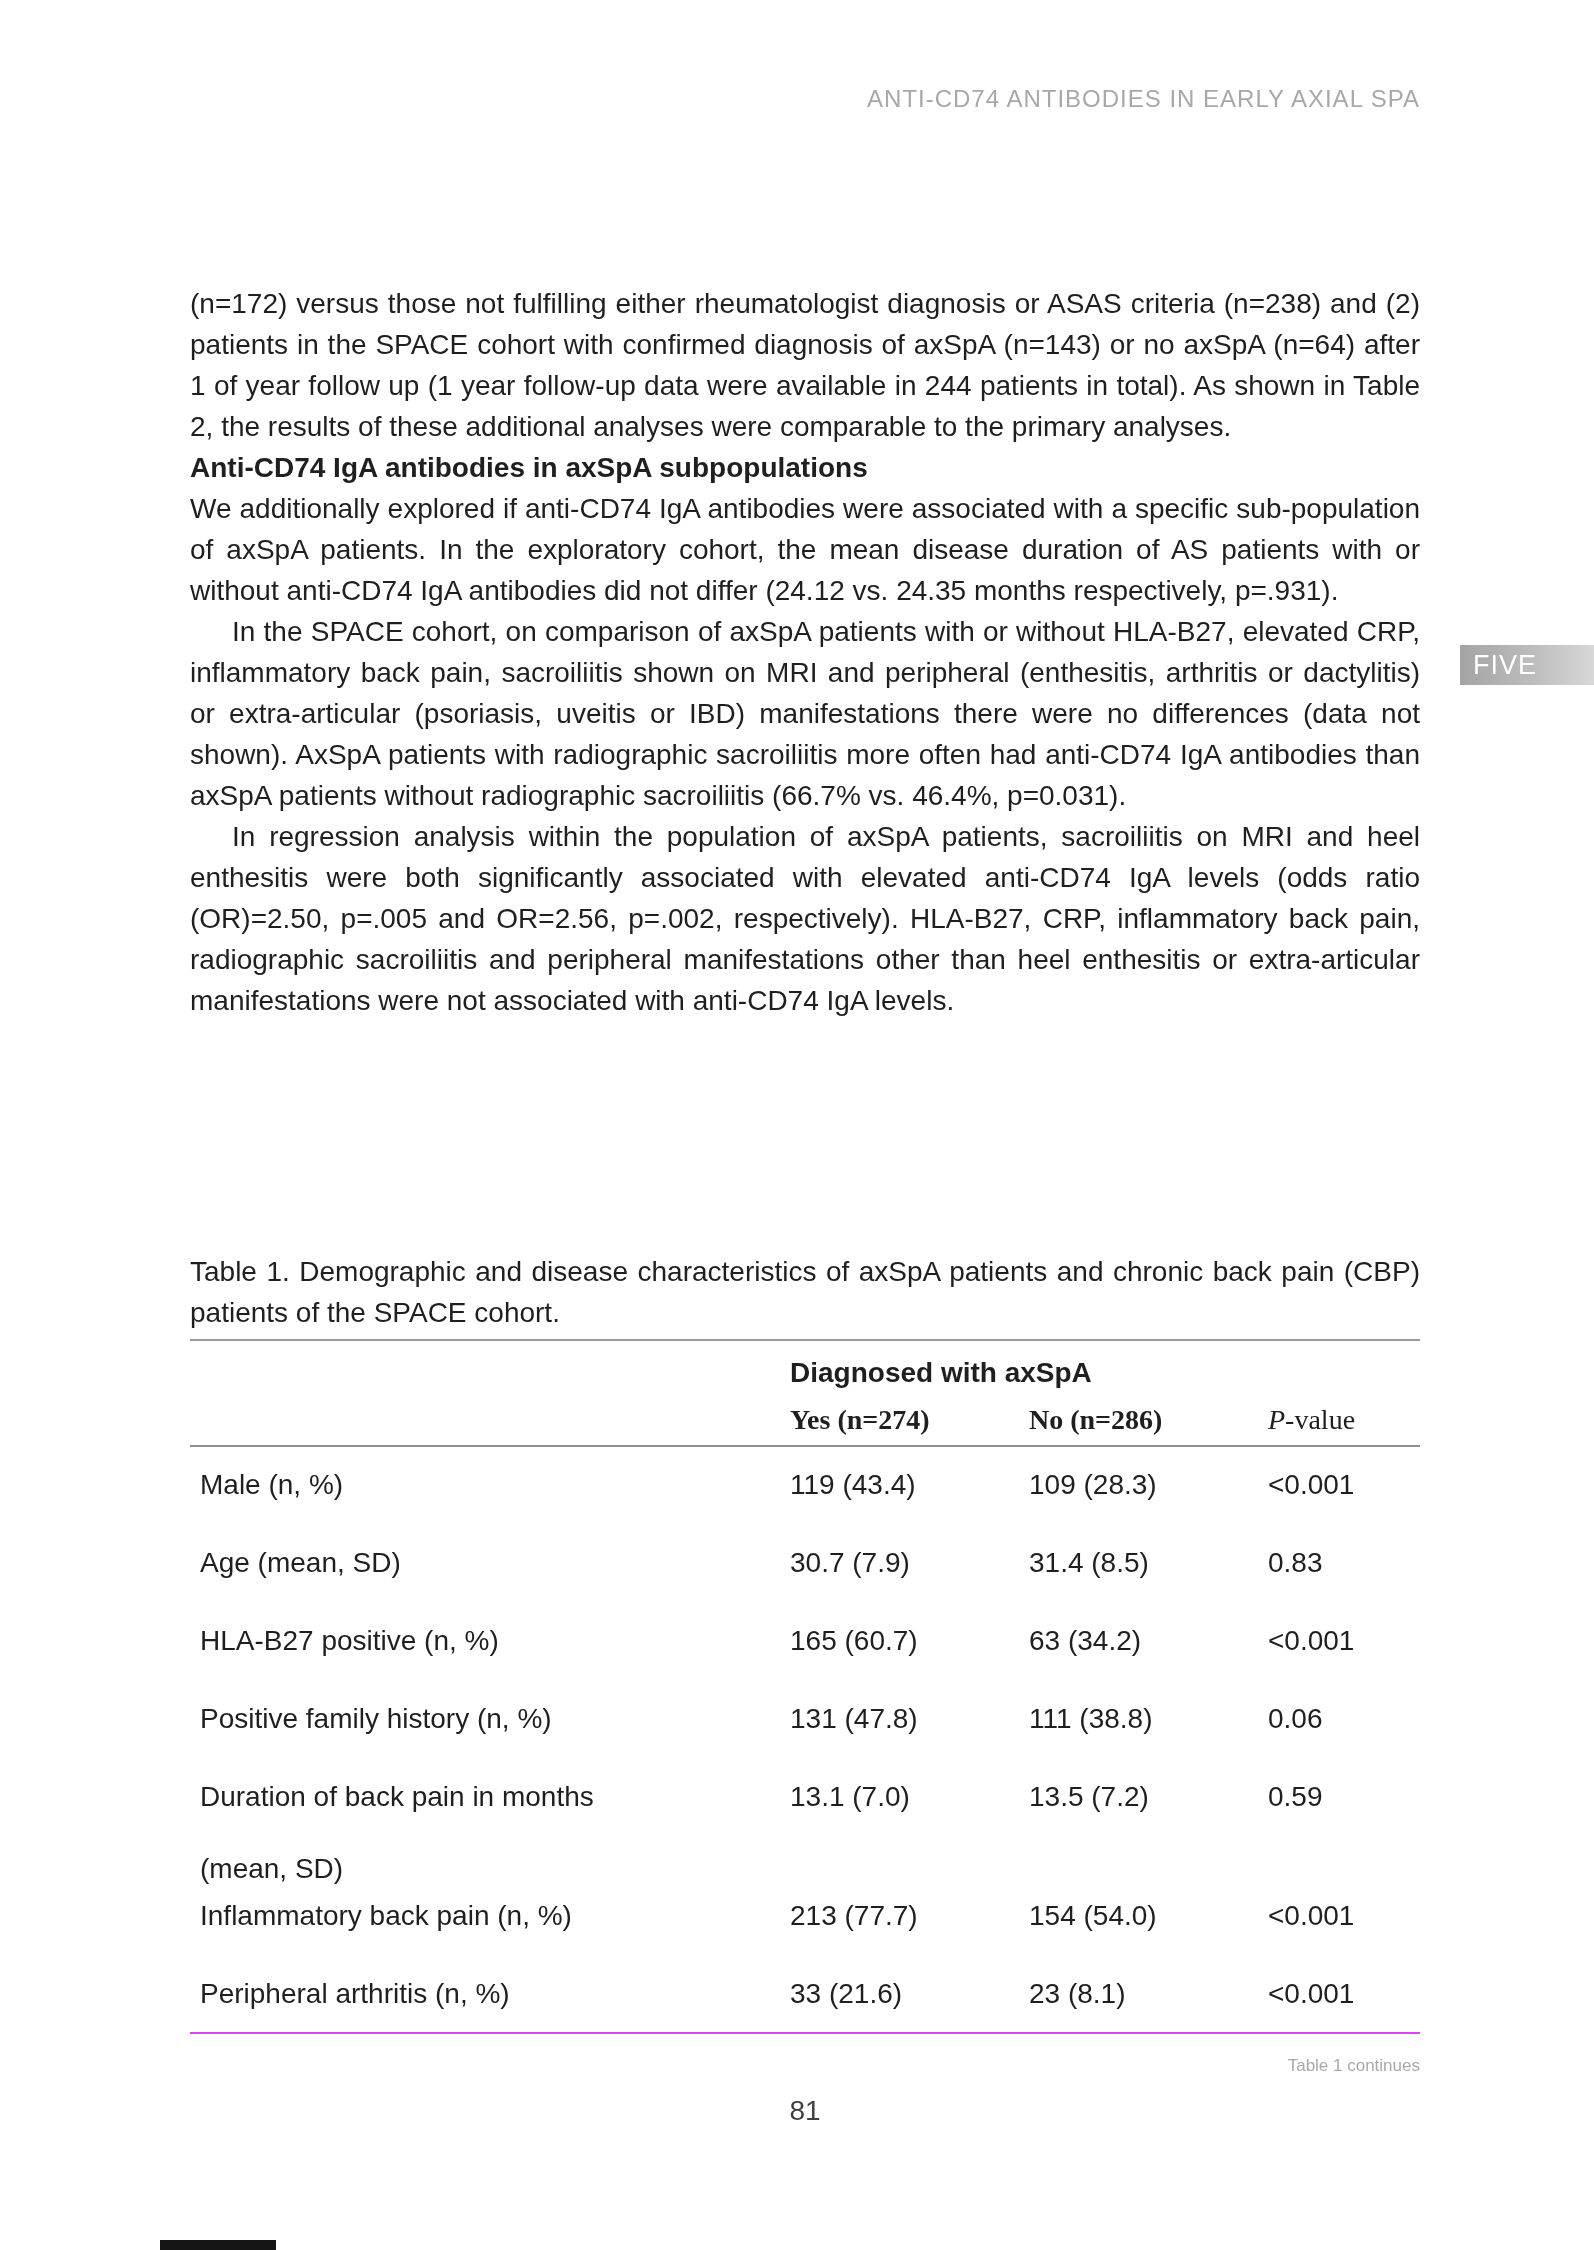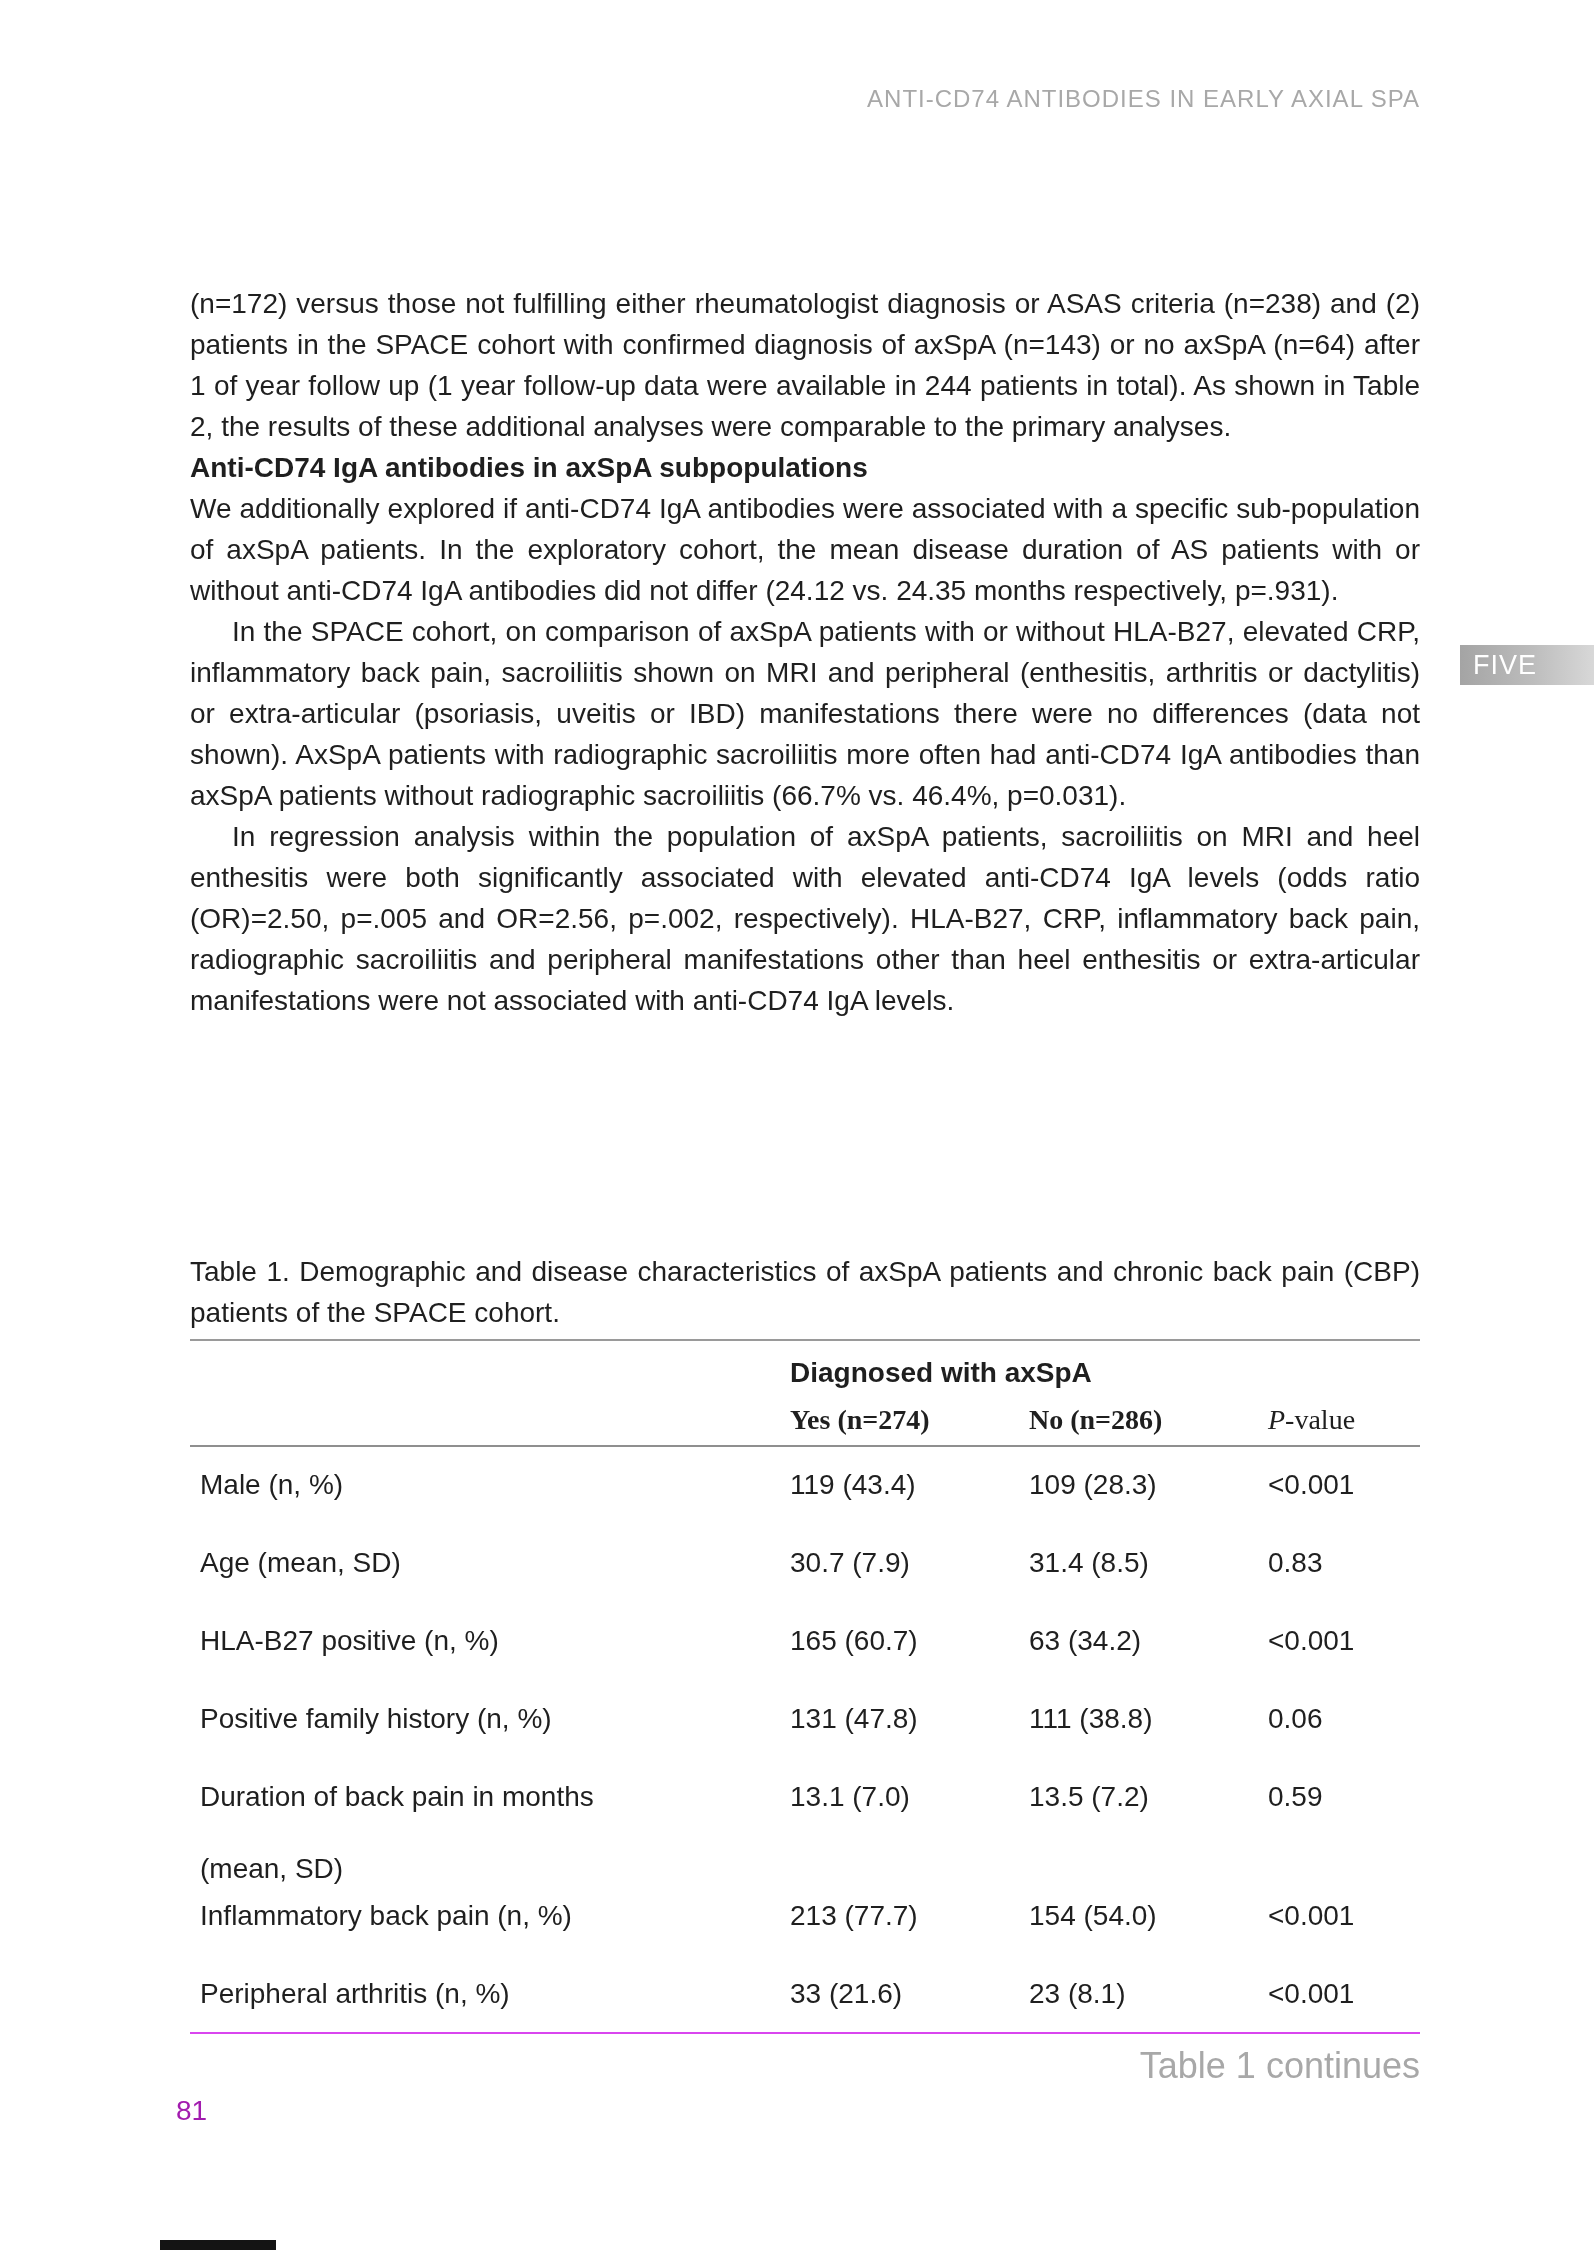--- a/index.html
+++ b/index.html
@@ -107,30 +107,30 @@
     min-height: 72px;
     line-height: 41px;
   }
   .t-data-row .label-cell { padding-left: 10px; }
   .label-line2 { margin-top: 31px; }
 
   .table-continues {
     margin-top: 16px;
     text-align: right;
     color: #a8a8a8;
-    font-size: 36px;
+    font-size: 17px;
     line-height: 32px;
   }
   .page-number {
     position: absolute;
-    left: 176px;
+    left: 190px;
     top: 2095px;
     width: 1230px;
-    text-align: left;
-    color: #a21caf;
+    text-align: center;
+    color: #404040;
     font-size: 28px;
   }
   .bottom-mark {
     position: absolute;
     left: 160px;
     bottom: 0;
     width: 116px;
     height: 10px;
     background: #141414;
   }

